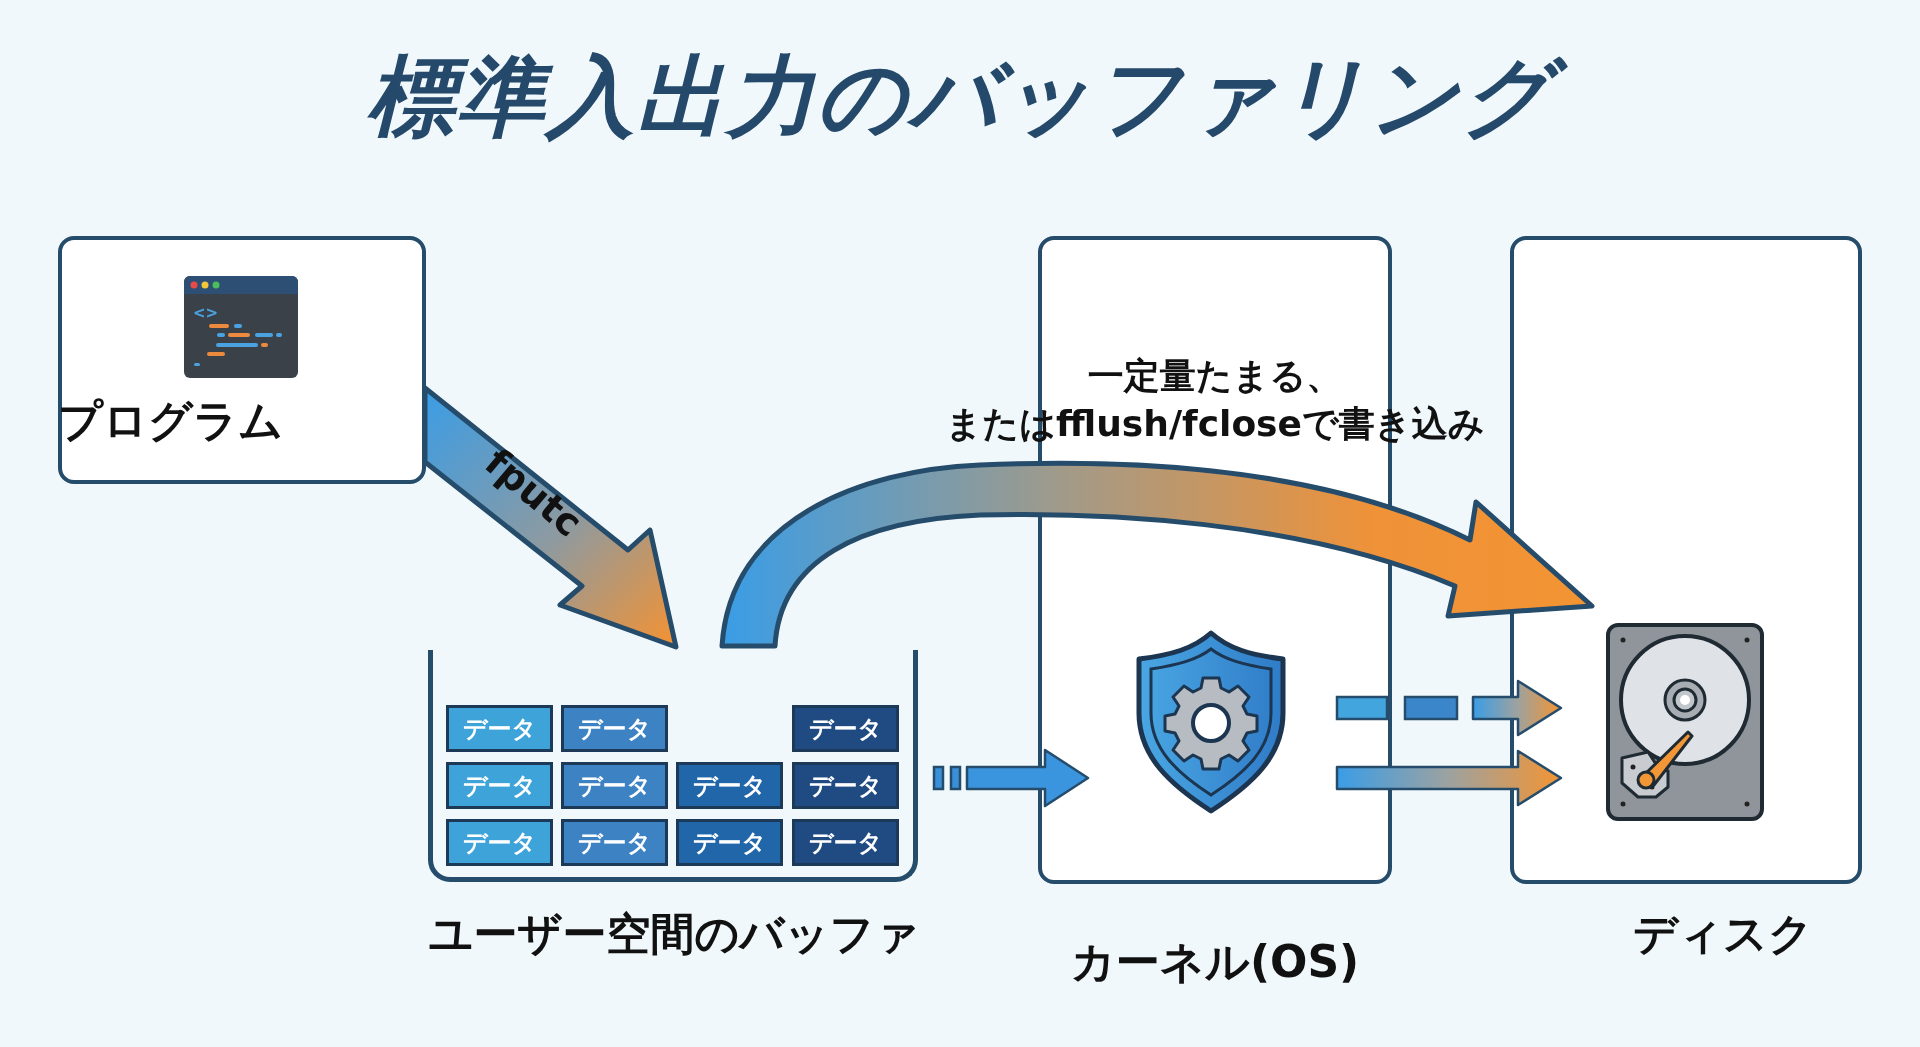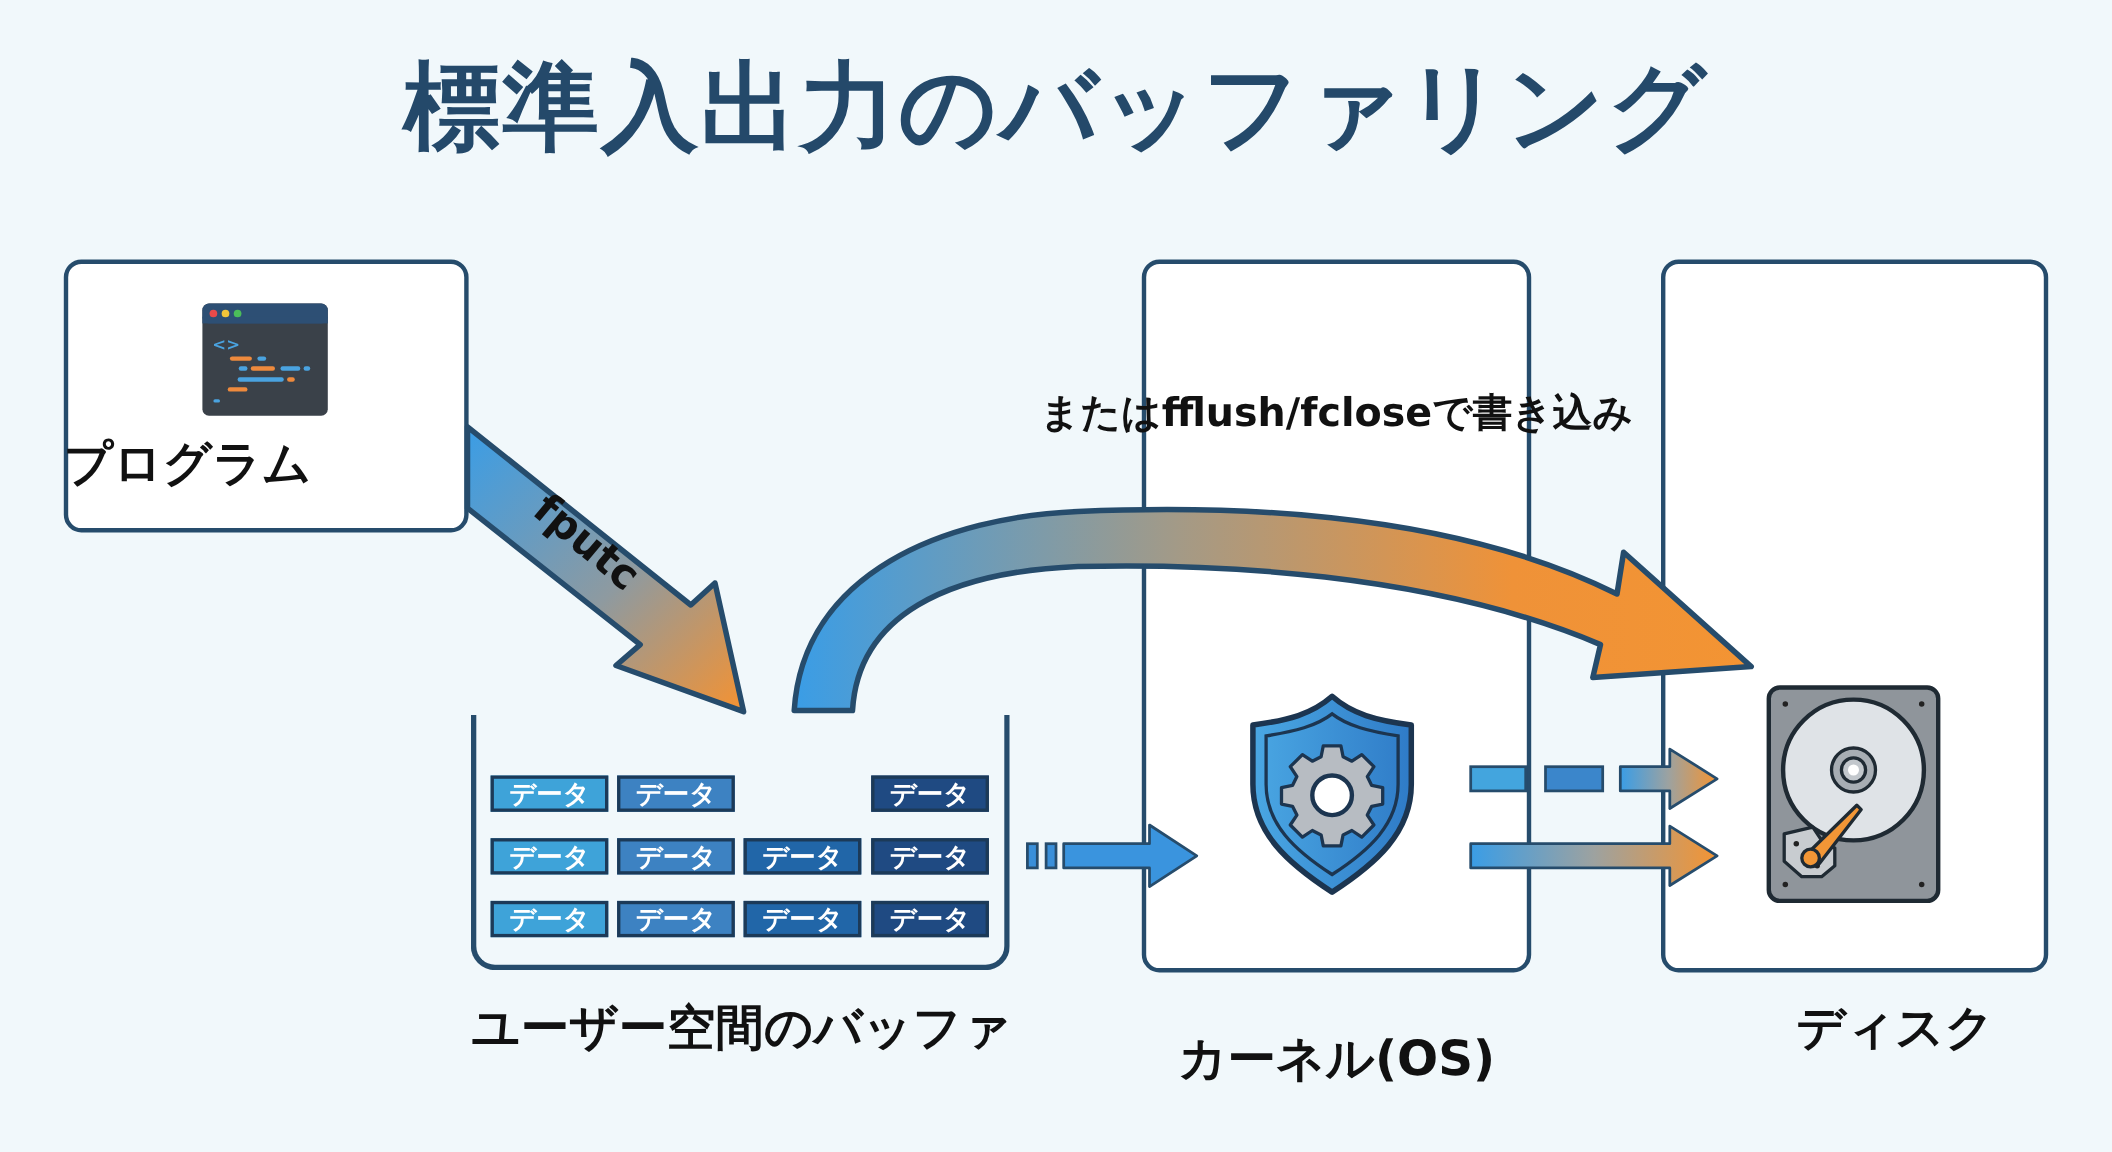--- a/index.html
+++ b/index.html
@@ -4,21 +4,21 @@
 <style>
   html, body { margin: 0; padding: 0; }
   body {
     width: 1920px; height: 1047px; overflow: hidden; position: relative;
     background: #f1f8fb;
     font-family: "DejaVu Sans", "Liberation Sans", sans-serif;
   }
   .abs { position: absolute; }
   #title {
     left: 0; width: 1920px; top: 38px; text-align: center;
-    font-size: 88px; font-weight: bold; color: #24496a; letter-spacing: 2px;
+    font-size: 88px; font-weight: bold; color: #24496a; letter-spacing: 2px; font-style: italic;
   }
   .panel {
     background: #ffffff; border: 4px solid #264c6c; border-radius: 16px; box-sizing: border-box;
   }
   #program-box { left: 58px; top: 236px; width: 368px; height: 248px; }
   #kernel-panel { left: 1038px; top: 236px; width: 354px; height: 648px; }
   #disk-panel { left: 1510px; top: 236px; width: 352px; height: 648px; }
   #program-label {
     left: 58px; width: 368px; top: 392px; text-align: left;
     font-size: 44px; font-weight: bold; color: #111;
@@ -33,21 +33,21 @@
   }
   #fputc-label {
     left: 505px; top: 440px; font-size: 38px; font-weight: bold; color: #111;
     transform: rotate(40deg); transform-origin: left top;
   }
   #buffer-container {
     left: 428px; top: 650px; width: 490px; height: 232px; box-sizing: border-box;
     border: 5px solid #264c6c; border-top: none; border-radius: 0 0 22px 22px;
   }
   .data-block {
-    width: 107px; height: 33px; box-sizing: border-box;
+    width: 107px; height: 47px; box-sizing: border-box;
     border: 3px solid #1c3a58; color: #fff; font-size: 24px; font-weight: bold;
     display: flex; align-items: center; justify-content: center;
   }
   svg.overlay { position: absolute; left: 0; top: 0; }
 </style>
 </head>
 <body>
 
 <div id="title" class="abs">標準入出力のバッファリング</div>
 
@@ -141,20 +141,21 @@
     <path d="M34,152 L80,107 L84,111 L46,160 Z" fill="#f29636" stroke="#1f2a33" stroke-width="3" stroke-linejoin="round"></path>
     <circle cx="38" cy="155" r="8" fill="#f29636" stroke="#1f2a33" stroke-width="3"></circle>
   </g>
 </svg>
 
 <div id="program-label" class="abs">プログラム</div>
 
 <div id="fputc-label" class="abs">fputc</div>
 
 <div id="flush-text" class="abs">
+  <div>一定量たまる、</div>
   <div>またはfflush/fcloseで書き込み</div>
 </div>
 
 <div id="buffer-container" class="abs"></div>
 <div id="buffer-grid">
     <div class="abs data-block" style="left: 446px; top: 705px; background: rgb(62, 163, 217);">データ</div>
     <div class="abs data-block" style="left: 561px; top: 705px; background: rgb(61, 130, 194);">データ</div>
     <div class="abs data-block" style="left: 792px; top: 705px; background: rgb(31, 74, 130);">データ</div>
     <div class="abs data-block" style="left: 446px; top: 762px; background: rgb(62, 163, 217);">データ</div>
     <div class="abs data-block" style="left: 561px; top: 762px; background: rgb(61, 130, 194);">データ</div>

